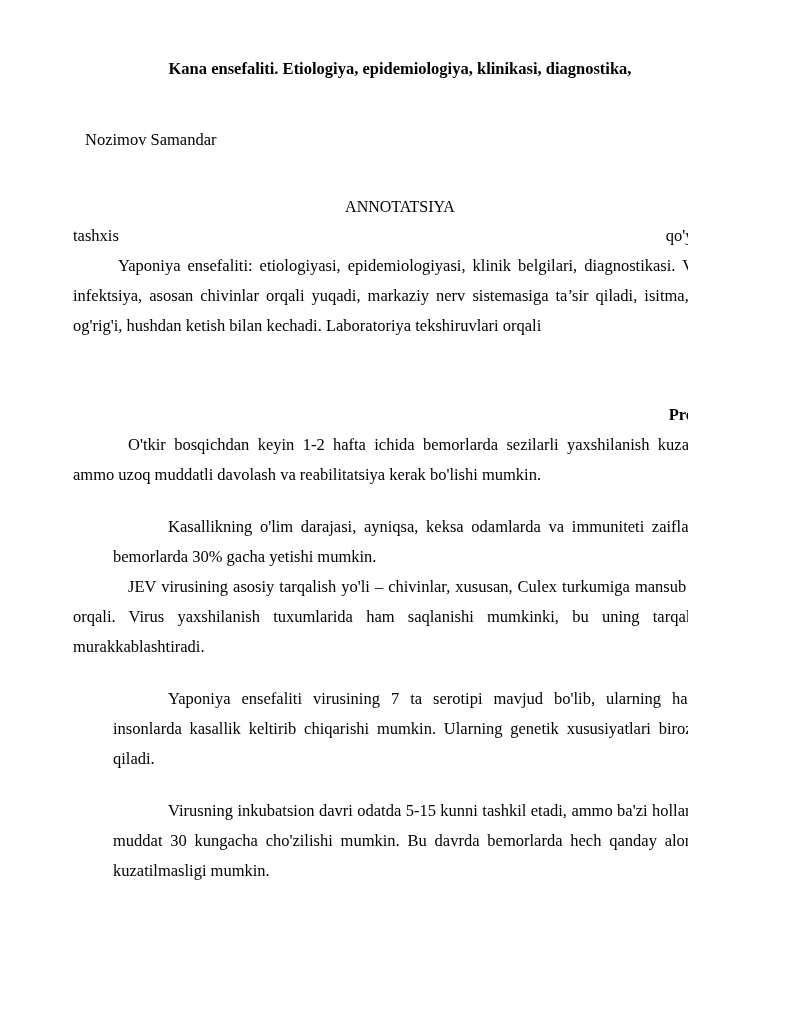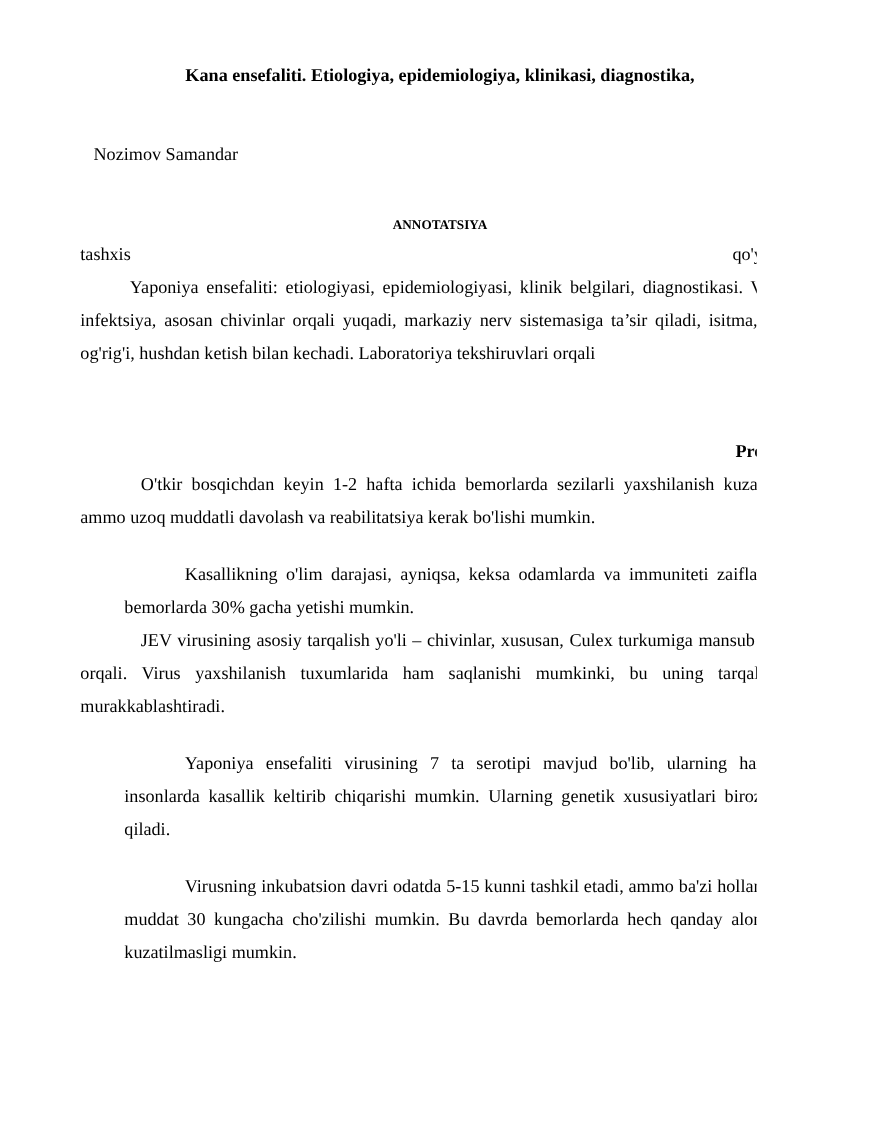--- a/index.html
+++ b/index.html
@@ -40,22 +40,22 @@
   .doc-author {
     text-align: left;
     font-weight: normal;
     font-size: 16.5px;
     line-height: 1.25;
     margin: 12px;
     padding-top: 38px;
   }
   .section-title-center {
     text-align: center;
-    font-weight: bold;
-    font-size: 12px;
+    font-weight: normal;
+    font-size: 16px;
     line-height: 1.25;
     margin: 4px;
     padding-top: 35px;
   }
 
   
   p.body {
     margin: 0;
     font-size: 16.5px;
     line-height: 30px;

